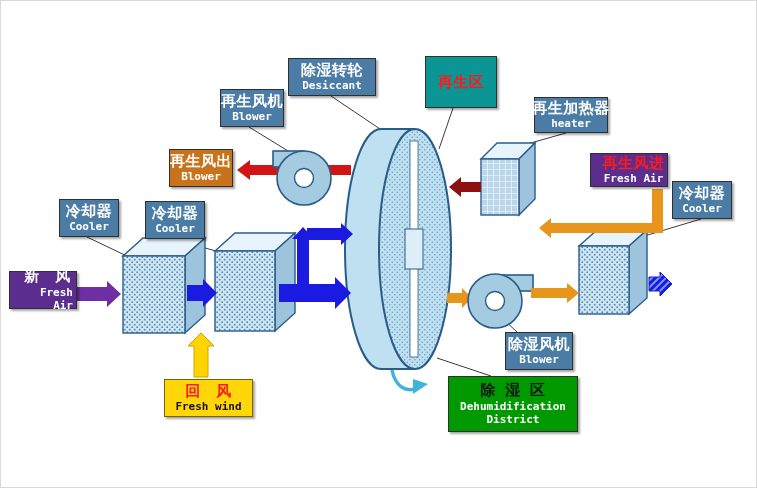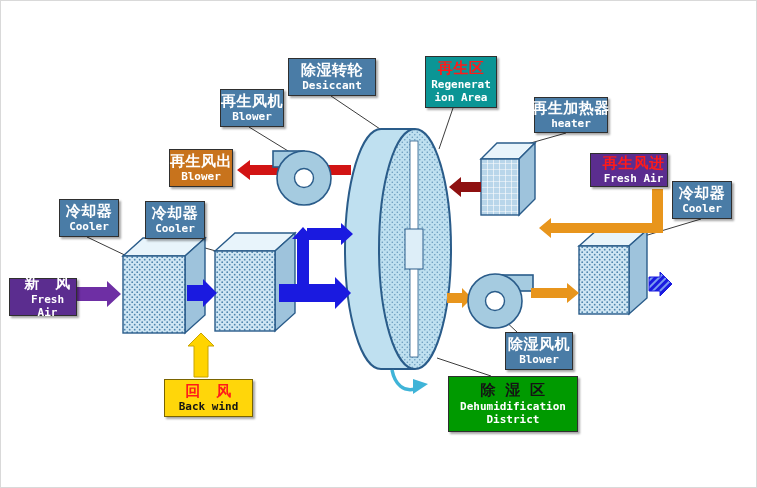--- a/index.html
+++ b/index.html
@@ -186,21 +186,20 @@
     </g>
   </svg>
 
   <div class="lbl bg-steel" style="left:287px;top:57px;width:88px;height:38px;">
     <div class="zh">除湿转轮</div>
     <div class="en">Desiccant</div>
   </div>
 
   <div class="lbl bg-teal zh-red wrap" style="left:424px;top:55px;width:72px;height:52px;">
     <div class="zh">再生区</div>
-    <div class="en">Regeneration Area</div>
   </div>
 
   <div class="lbl bg-steel" style="left:219px;top:88px;width:64px;height:38px;">
     <div class="zh">再生风机</div>
     <div class="en">Blower</div>
   </div>
 
   <div class="lbl bg-steel" style="left:533px;top:96px;width:74px;height:36px;">
     <div class="zh">再生加热器</div>
     <div class="en">heater</div>
@@ -224,29 +223,29 @@
   <div class="lbl bg-steel" style="left:144px;top:200px;width:60px;height:38px;">
     <div class="zh">冷却器</div>
     <div class="en">Cooler</div>
   </div>
 
   <div class="lbl bg-steel" style="left:671px;top:180px;width:60px;height:38px;">
     <div class="zh">冷却器</div>
     <div class="en">Cooler</div>
   </div>
 
-  <div class="lbl bg-purple" style="left:8px;top:277px;width:68px;height:38px;">
+  <div class="lbl bg-purple" style="left:8px;top:270px;width:68px;height:38px;text-align:right;">
     <div class="zh">新　风</div>
     <div class="en">Fresh Air</div>
   </div>
 
 
   <div class="lbl bg-yellow zh-red en-black" style="left:163px;top:378px;width:89px;height:38px;">
     <div class="zh">回　风</div>
-    <div class="en">Back wind</div>
+    <div class="en">Fresh wind</div>
   </div>
 
   <div class="lbl bg-steel" style="left:504px;top:331px;width:68px;height:38px;">
     <div class="zh">除湿风机</div>
     <div class="en">Blower</div>
   </div>
 
   <div class="lbl bg-green zh-black" style="left:447px;top:375px;width:130px;height:56px;">
     <div class="zh">除  湿  区</div>
     <div class="en">Dehumidification</div>

